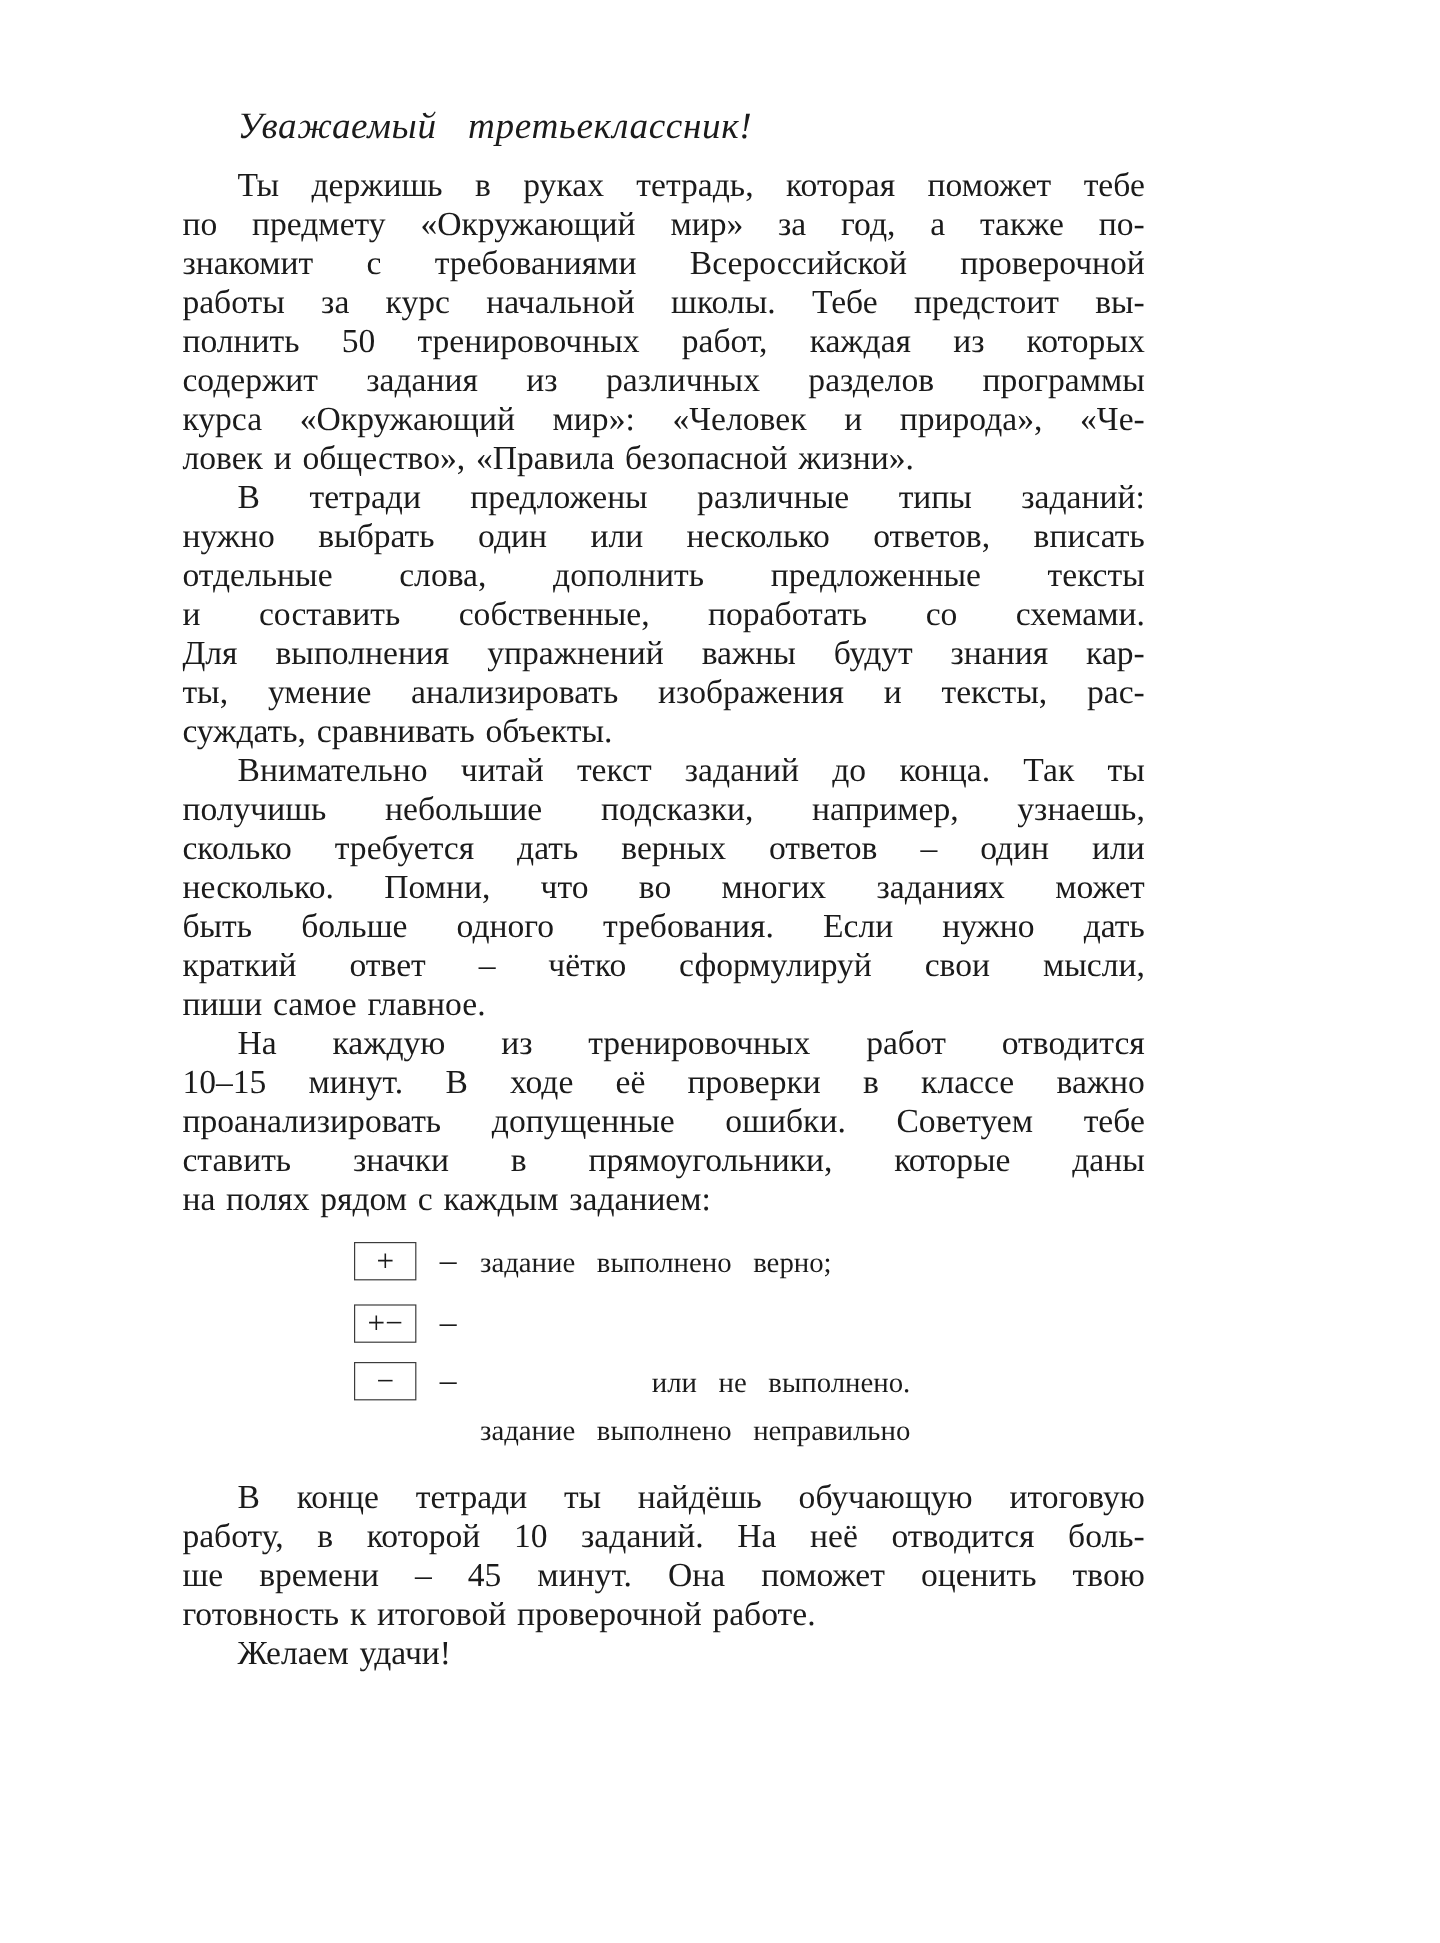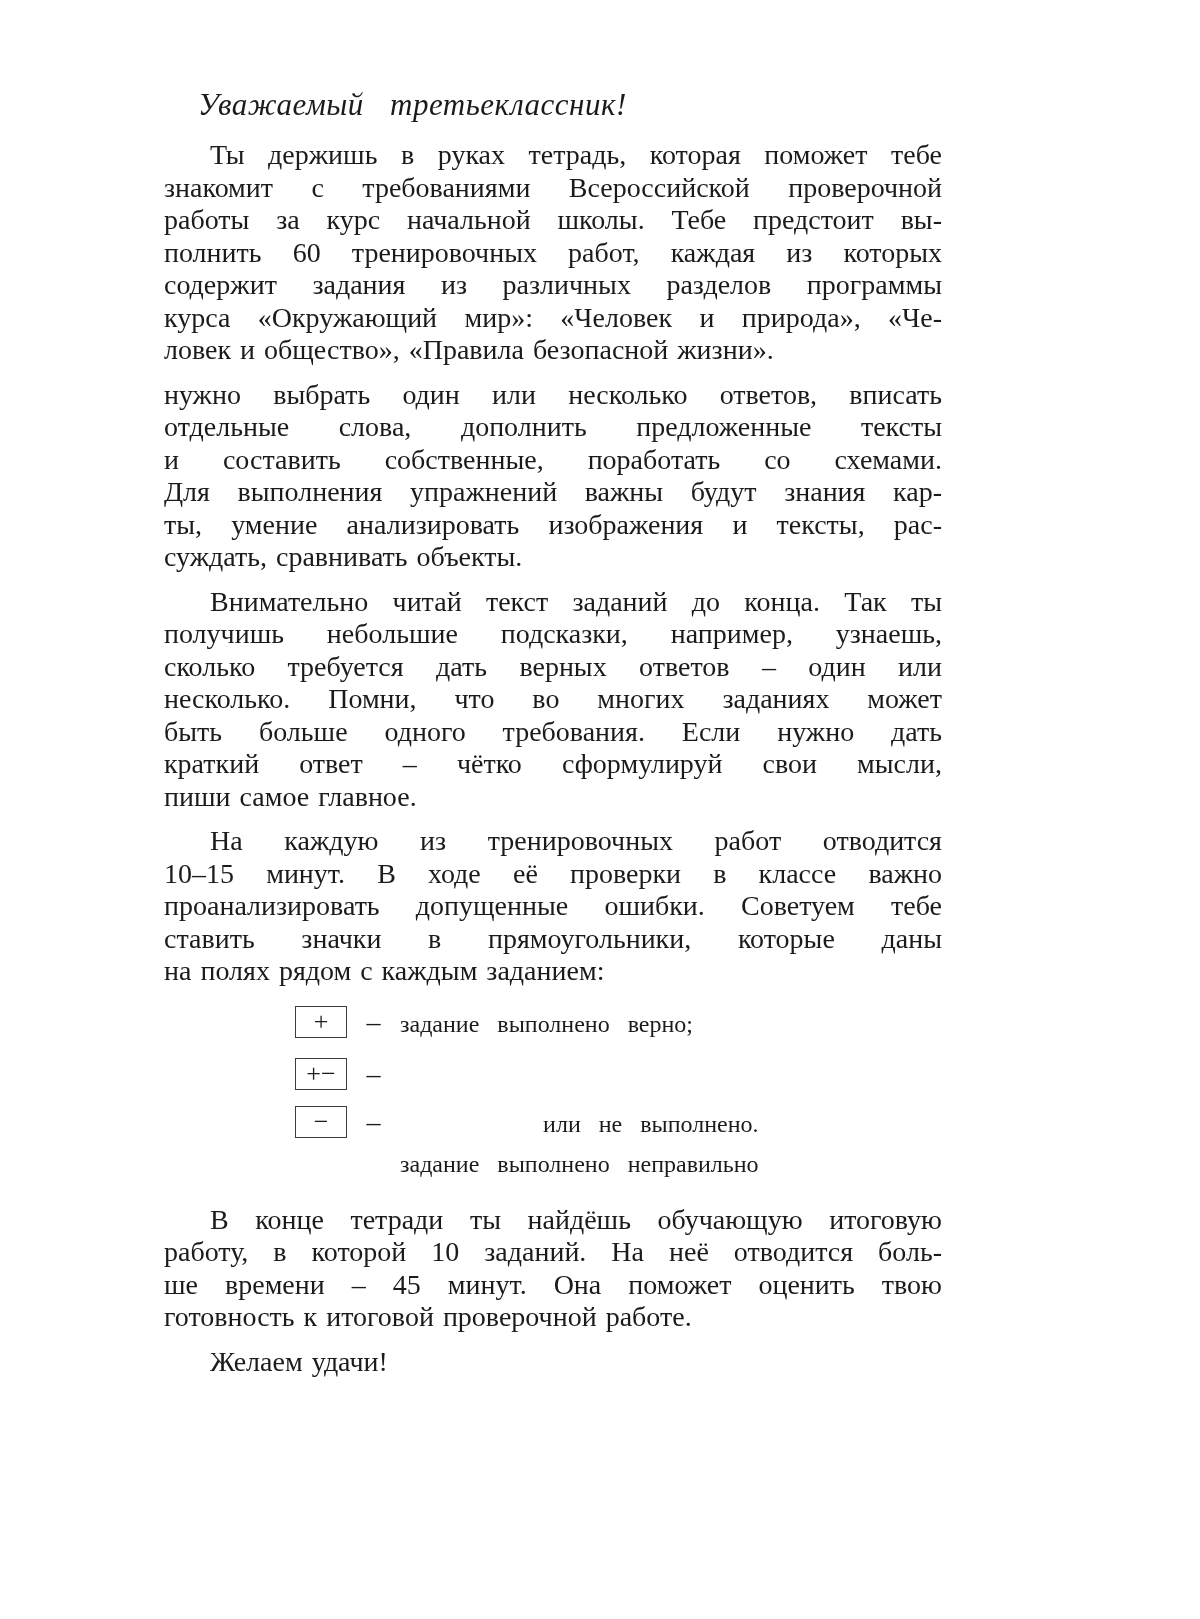--- a/index.html
+++ b/index.html
@@ -20,21 +20,21 @@
   }
   .title {
     font-style: italic;
     font-weight: normal;
     font-size: 31px;
     line-height: 38px;
     margin: 0 0 15px 46px;
     word-spacing: 18px;
     letter-spacing: 0.5px;
   }
-  .para { margin: 12px; }
+  .para { margin: 0; }
   .line {
     font-size: 28px;
     line-height: 32.5px;
     word-spacing: 2px;
   }
   .line.just {
     text-align: justify;
     text-align-last: justify;
     -moz-text-align-last: justify;
   }
@@ -74,28 +74,30 @@
 </style>
 </head>
 <body>
 
 <div class="page">
   <div class="content">
     <h1 class="title">Уважаемый третьеклассник!</h1>
     <div>
         <div class="para">
           <div class="line first just">Ты держишь в руках тетрадь, которая поможет тебе</div>
+          <div class="line just">по предмету «Окружающий мир» за год, а также по-</div>
           <div class="line just">знакомит с требованиями Всероссийской проверочной</div>
           <div class="line just">работы за курс начальной школы. Тебе предстоит вы-</div>
-          <div class="line just">полнить 60 тренировочных работ, каждая из которых</div>
+          <div class="line just">полнить 50 тренировочных работ, каждая из которых</div>
           <div class="line just">содержит задания из различных разделов программы</div>
           <div class="line just">курса «Окружающий мир»: «Человек и природа», «Че-</div>
           <div class="line">ловек и общество», «Правила безопасной жизни».</div>
         </div>
         <div class="para">
+          <div class="line first just">В тетради предложены различные типы заданий:</div>
           <div class="line just">нужно выбрать один или несколько ответов, вписать</div>
           <div class="line just">отдельные слова, дополнить предложенные тексты</div>
           <div class="line just">и составить собственные, поработать со схемами.</div>
           <div class="line just">Для выполнения упражнений важны будут знания кар-</div>
           <div class="line just">ты, умение анализировать изображения и тексты, рас-</div>
           <div class="line">суждать, сравнивать объекты.</div>
         </div>
         <div class="para">
           <div class="line first just">Внимательно читай текст заданий до конца. Так ты</div>
           <div class="line just">получишь небольшие подсказки, например, узнаешь,</div>

